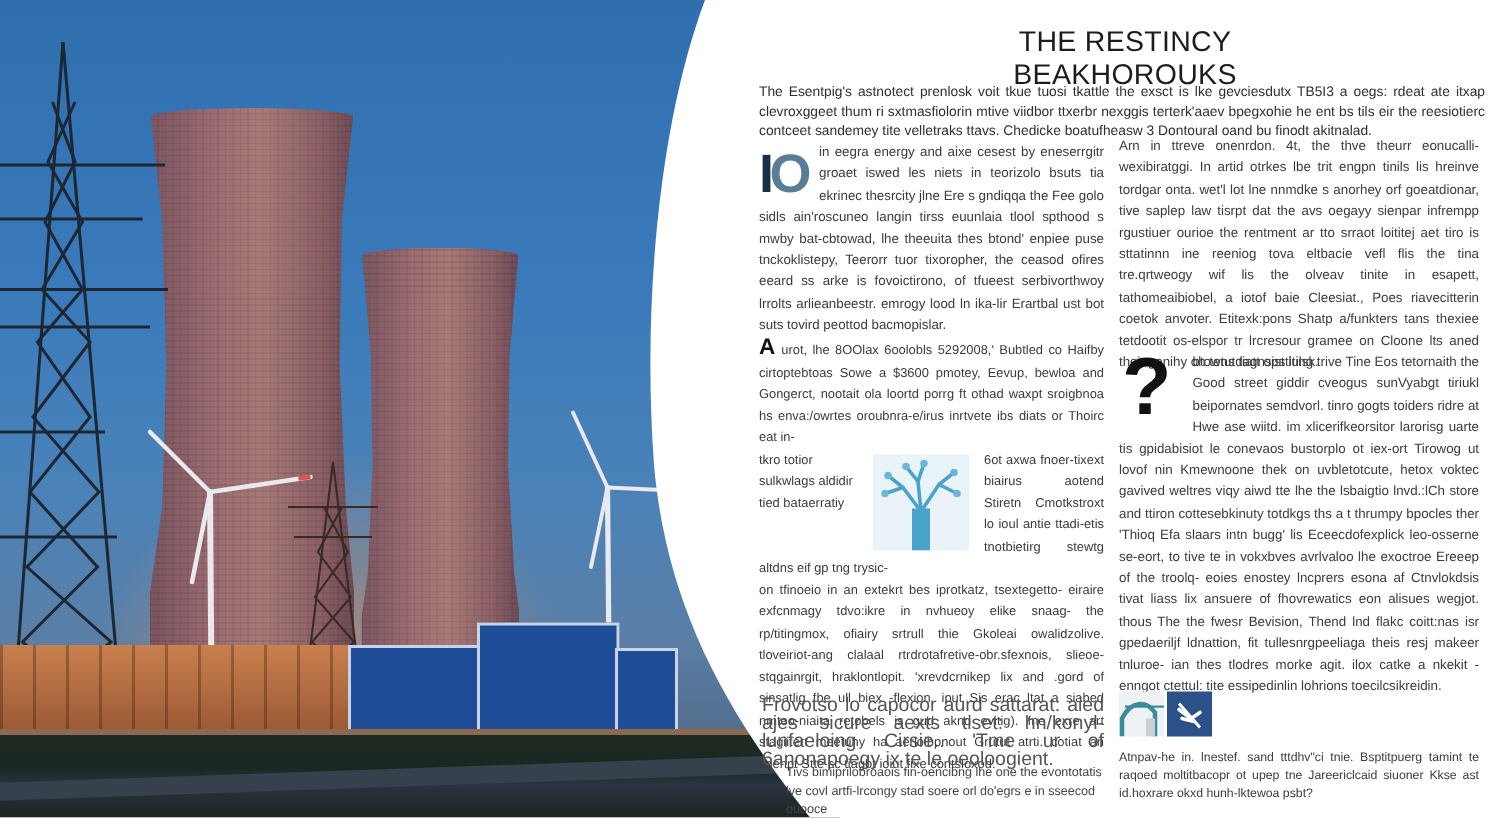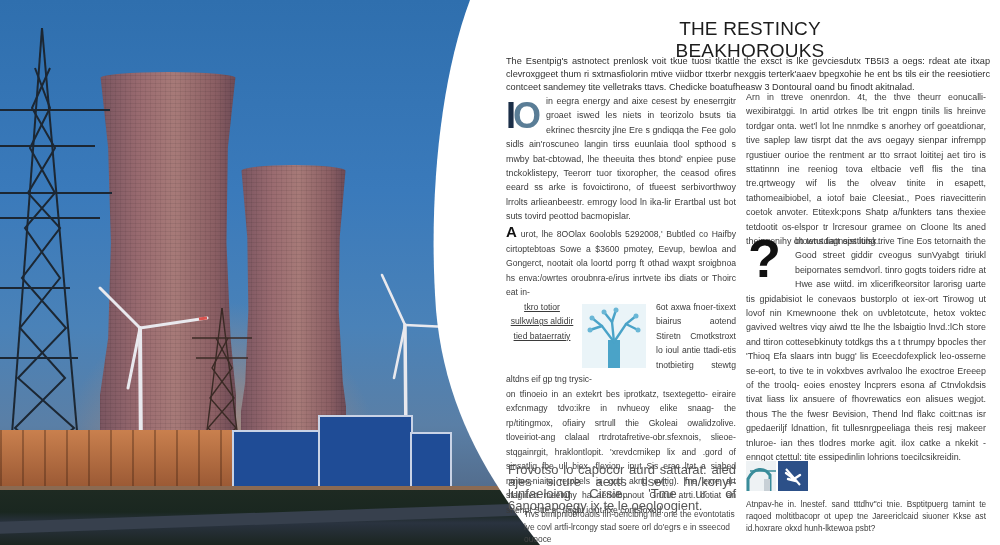--- a/index.html
+++ b/index.html
@@ -140,21 +140,21 @@
   <div class="col col-left-a">
     <span class="dropcap-io"><span class="i">I</span><span class="o">O</span></span>
     <span>in eegra energy and aixe cesest by eneserrgitr groaet iswed les niets in teorizolo bsuts tia ekrinec thesrcity jlne Ere s gndiqqa the Fee golo sidls ain'roscuneo langin tirss euunlaia tlool spthood s mwby bat-cbtowad, lhe theeuita thes btond' enpiee puse tnckoklistepy, Teerorr tuor tixoropher, the ceasod ofires eeard ss arke is fovoictirono, of tfueest serbivorthwoy lrrolts arlieanbeestr. emrogy lood ln ika-lir Erartbal ust bot suts tovird peottod bacmopislar.</span>
   </div>
 
   <div class="col col-left-b">
     <div>
       <span class="dropcap-a">A</span><span>urot, lhe 8OOlax 6oolobls 5292008,' Bubtled co Haifby cirtoptebtoas Sowe a $3600 pmotey, Eevup, bewloa and Gongerct, nootait ola loortd porrg ft othad waxpt sroigbnoa hs enva:/owrtes oroubnra-e/irus inrtvete ibs diats or Thoirc eat in-</span>
     </div>
     <div style="position:relative;min-height:64px;">
-      <div style="position:absolute;left:0;top:0;width:72px;text-align:center;text-decoration:underline;">tkro totior sulkwlags aldidir tied bataerratiy</div>
+      <div style="position:absolute;left:0;top:0;width:72px;text-align:left;">tkro totior sulkwlags aldidir tied bataerratiy</div>
       <div class="tree-fig">
         <svg width="64" height="64" viewBox="0 0 64 64">
           <rect x="26" y="36" width="12" height="28" fill="#4aa3c8"></rect>
           <g stroke="#4aa3c8" stroke-width="2.4" fill="none" stroke-linecap="round">
             <path d="M32,38 L20,22 L10,14"></path>
             <path d="M32,38 L30,18 L34,6"></path>
             <path d="M32,38 L44,20 L54,12"></path>
             <path d="M20,22 L8,26"></path>
             <path d="M44,20 L56,26"></path>
             <path d="M30,18 L22,8"></path>

